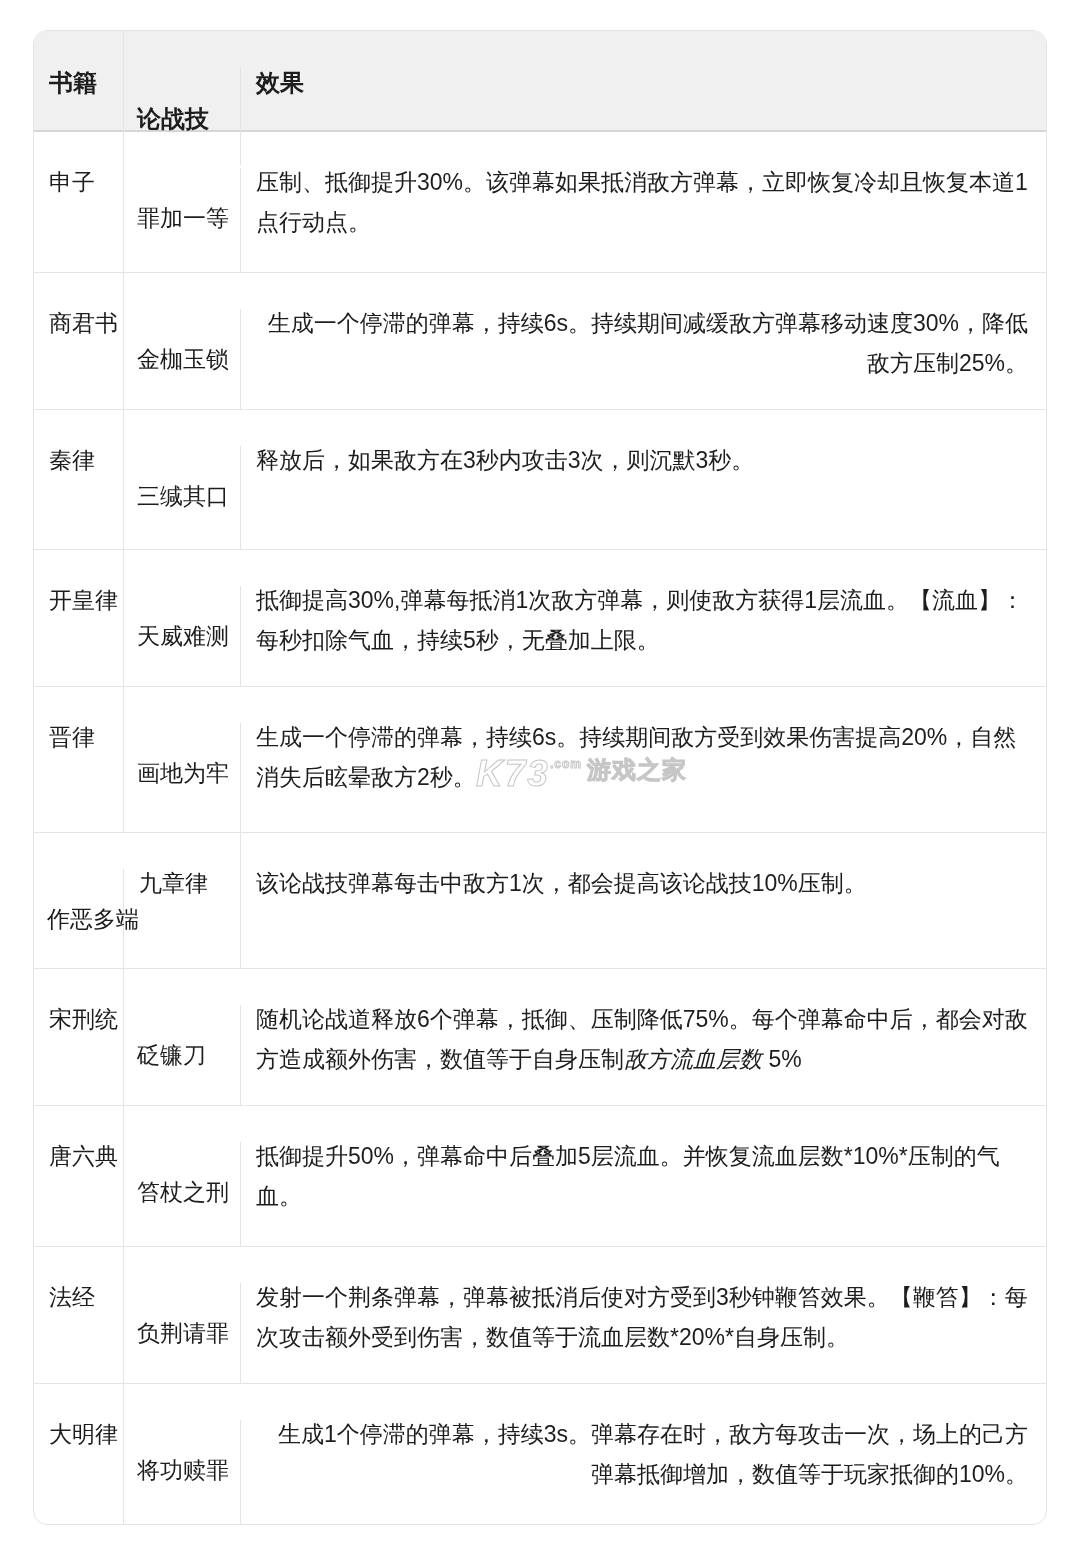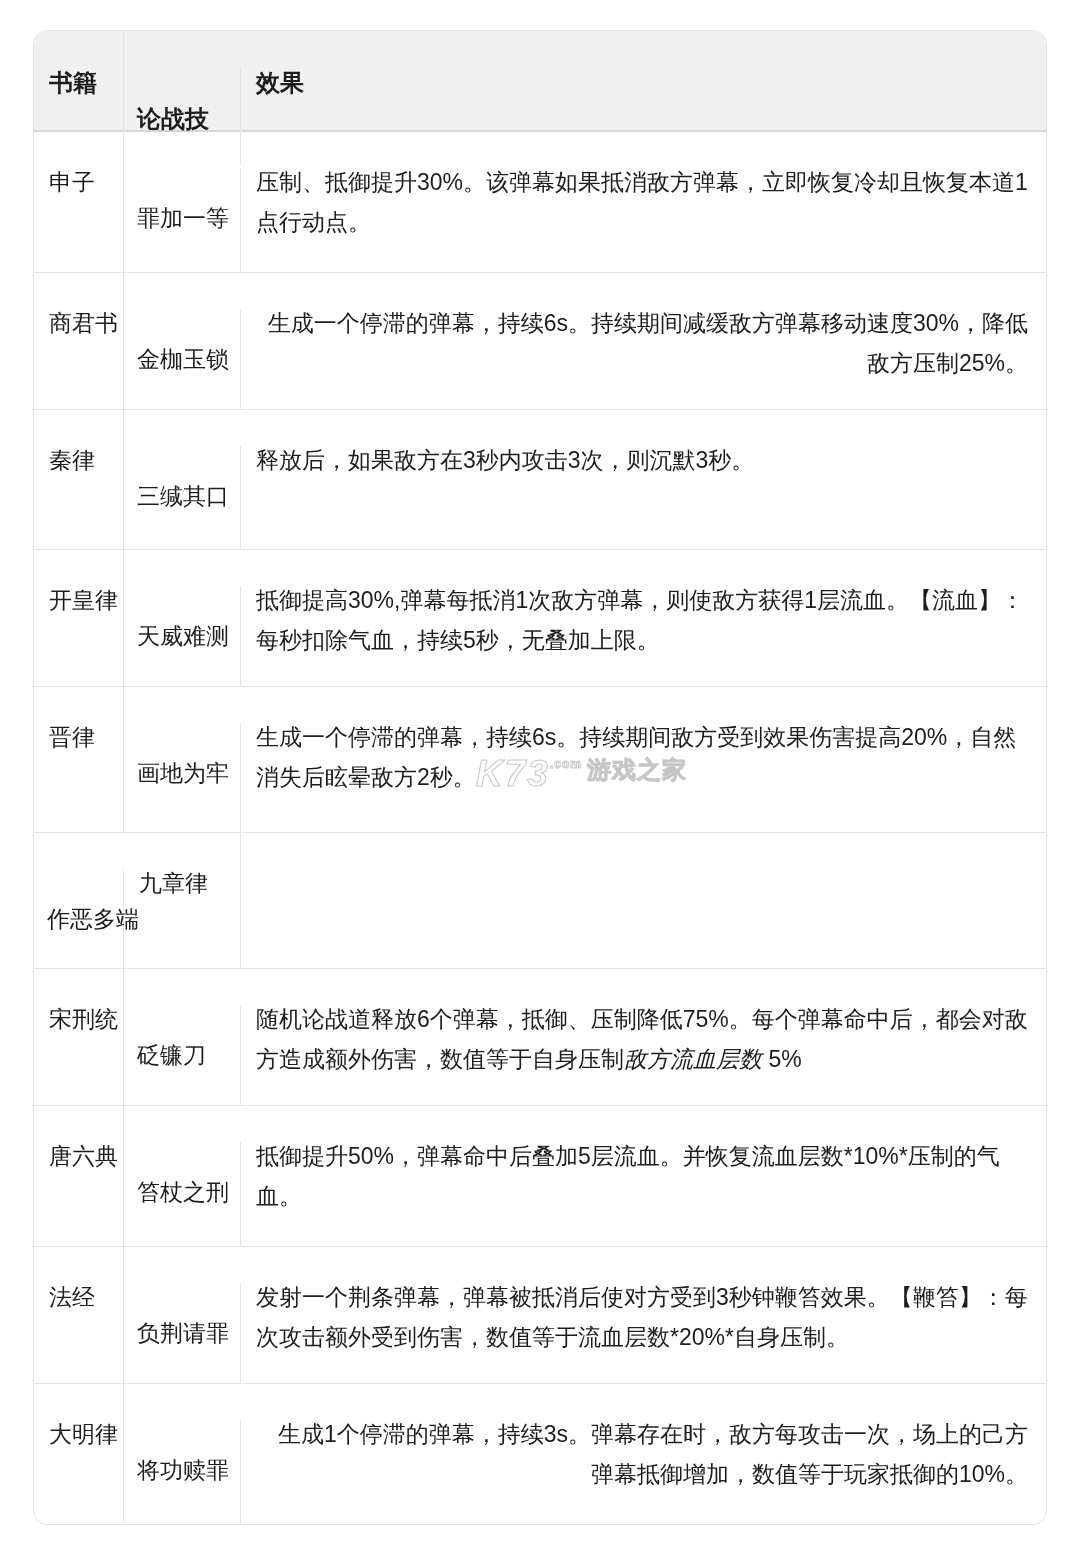--- a/index.html
+++ b/index.html
@@ -94,20 +94,21 @@
           <div class="cell c3"><span class="">抵御提高30%,弹幕每抵消1次敌方弹幕，则使敌方获得1层流血。【流血】：每秒扣除气血，持续5秒，无叠加上限。</span></div>
         </div>
         <div class="row body-row">
           <div class="cell c1">晋律</div>
           <div class="cell c2">画地为牢</div>
           <div class="cell c3"><span class="">生成一个停滞的弹幕，持续6s。持续期间敌方受到效果伤害提高20%，自然消失后眩晕敌方2秒。</span></div>
         </div>
         <div class="row body-row">
           <div class="cell c2">作恶多端</div>
           <div class="cell c1">九章律</div>
+          <div class="cell c3"><span class="">该论战技弹幕每击中敌方1次，都会提高该论战技10%压制。</span></div>
         </div>
         <div class="row body-row">
           <div class="cell c1">宋刑统</div>
           <div class="cell c2">砭镰刀</div>
           <div class="cell c3"><span class="">随机论战道释放6个弹幕，抵御、压制降低75%。每个弹幕命中后，都会对敌方造成额外伤害，数值等于自身压制</span><span class="it">敌方流血层数</span><span class=""> 5%</span></div>
         </div>
         <div class="row body-row">
           <div class="cell c1">唐六典</div>
           <div class="cell c2">笞杖之刑</div>
           <div class="cell c3"><span class="">抵御提升50%，弹幕命中后叠加5层流血。并恢复流血层数*10%*压制的气血。</span></div>

